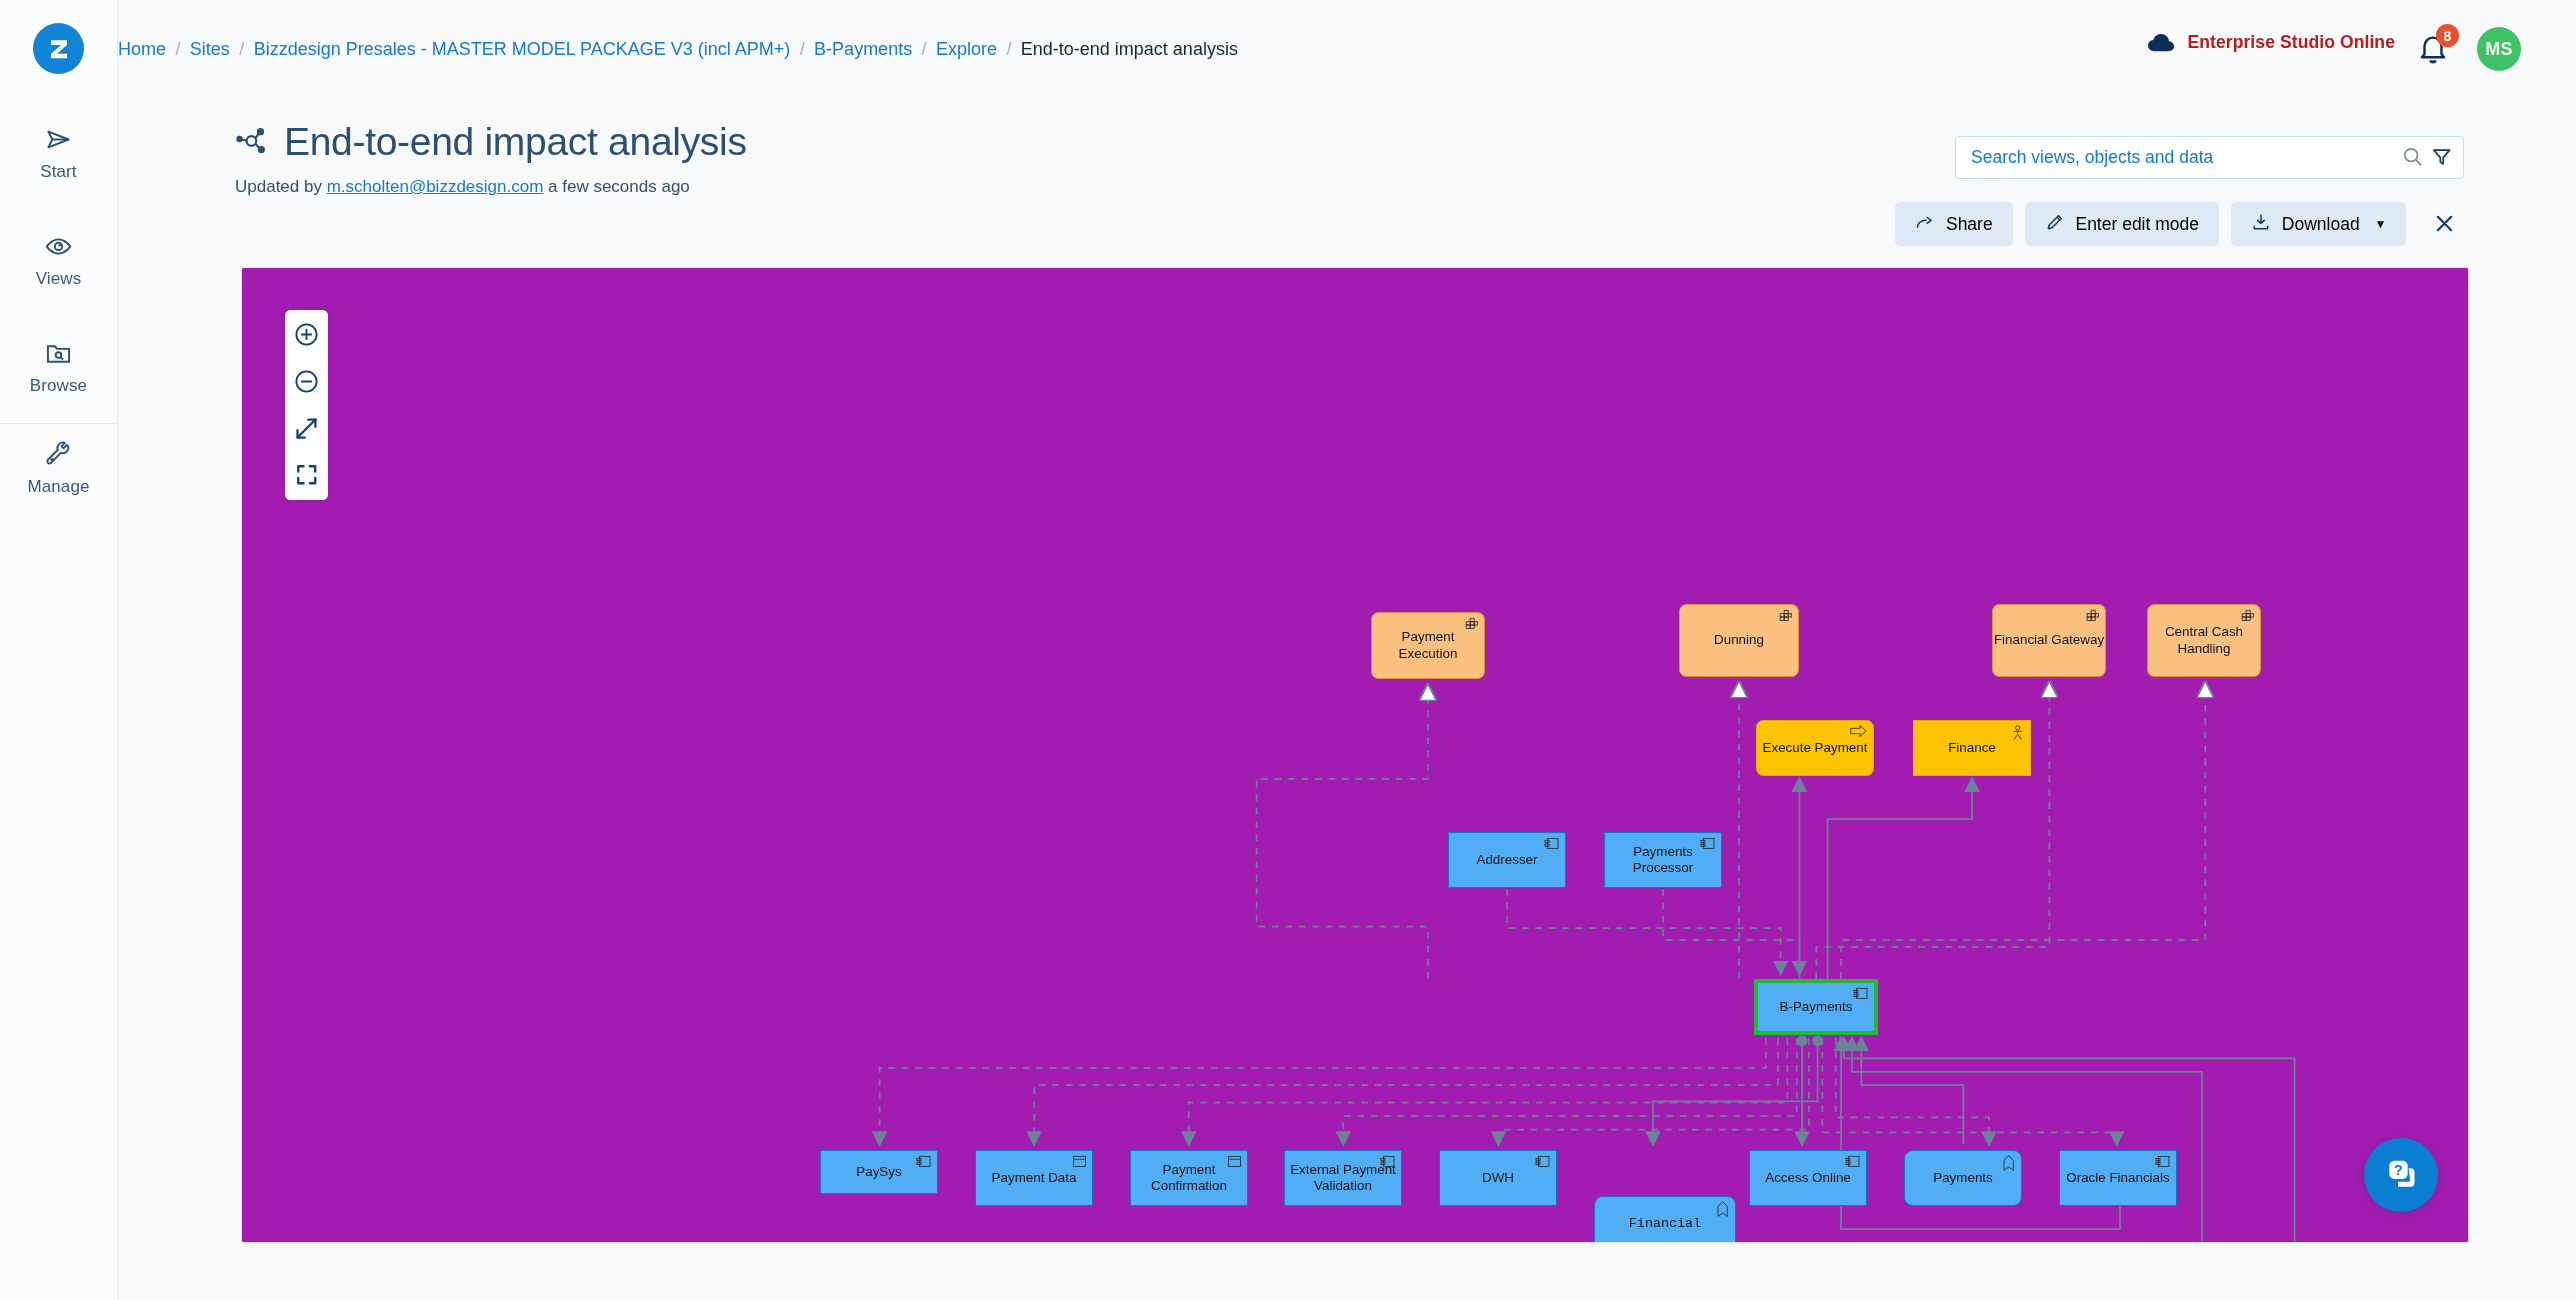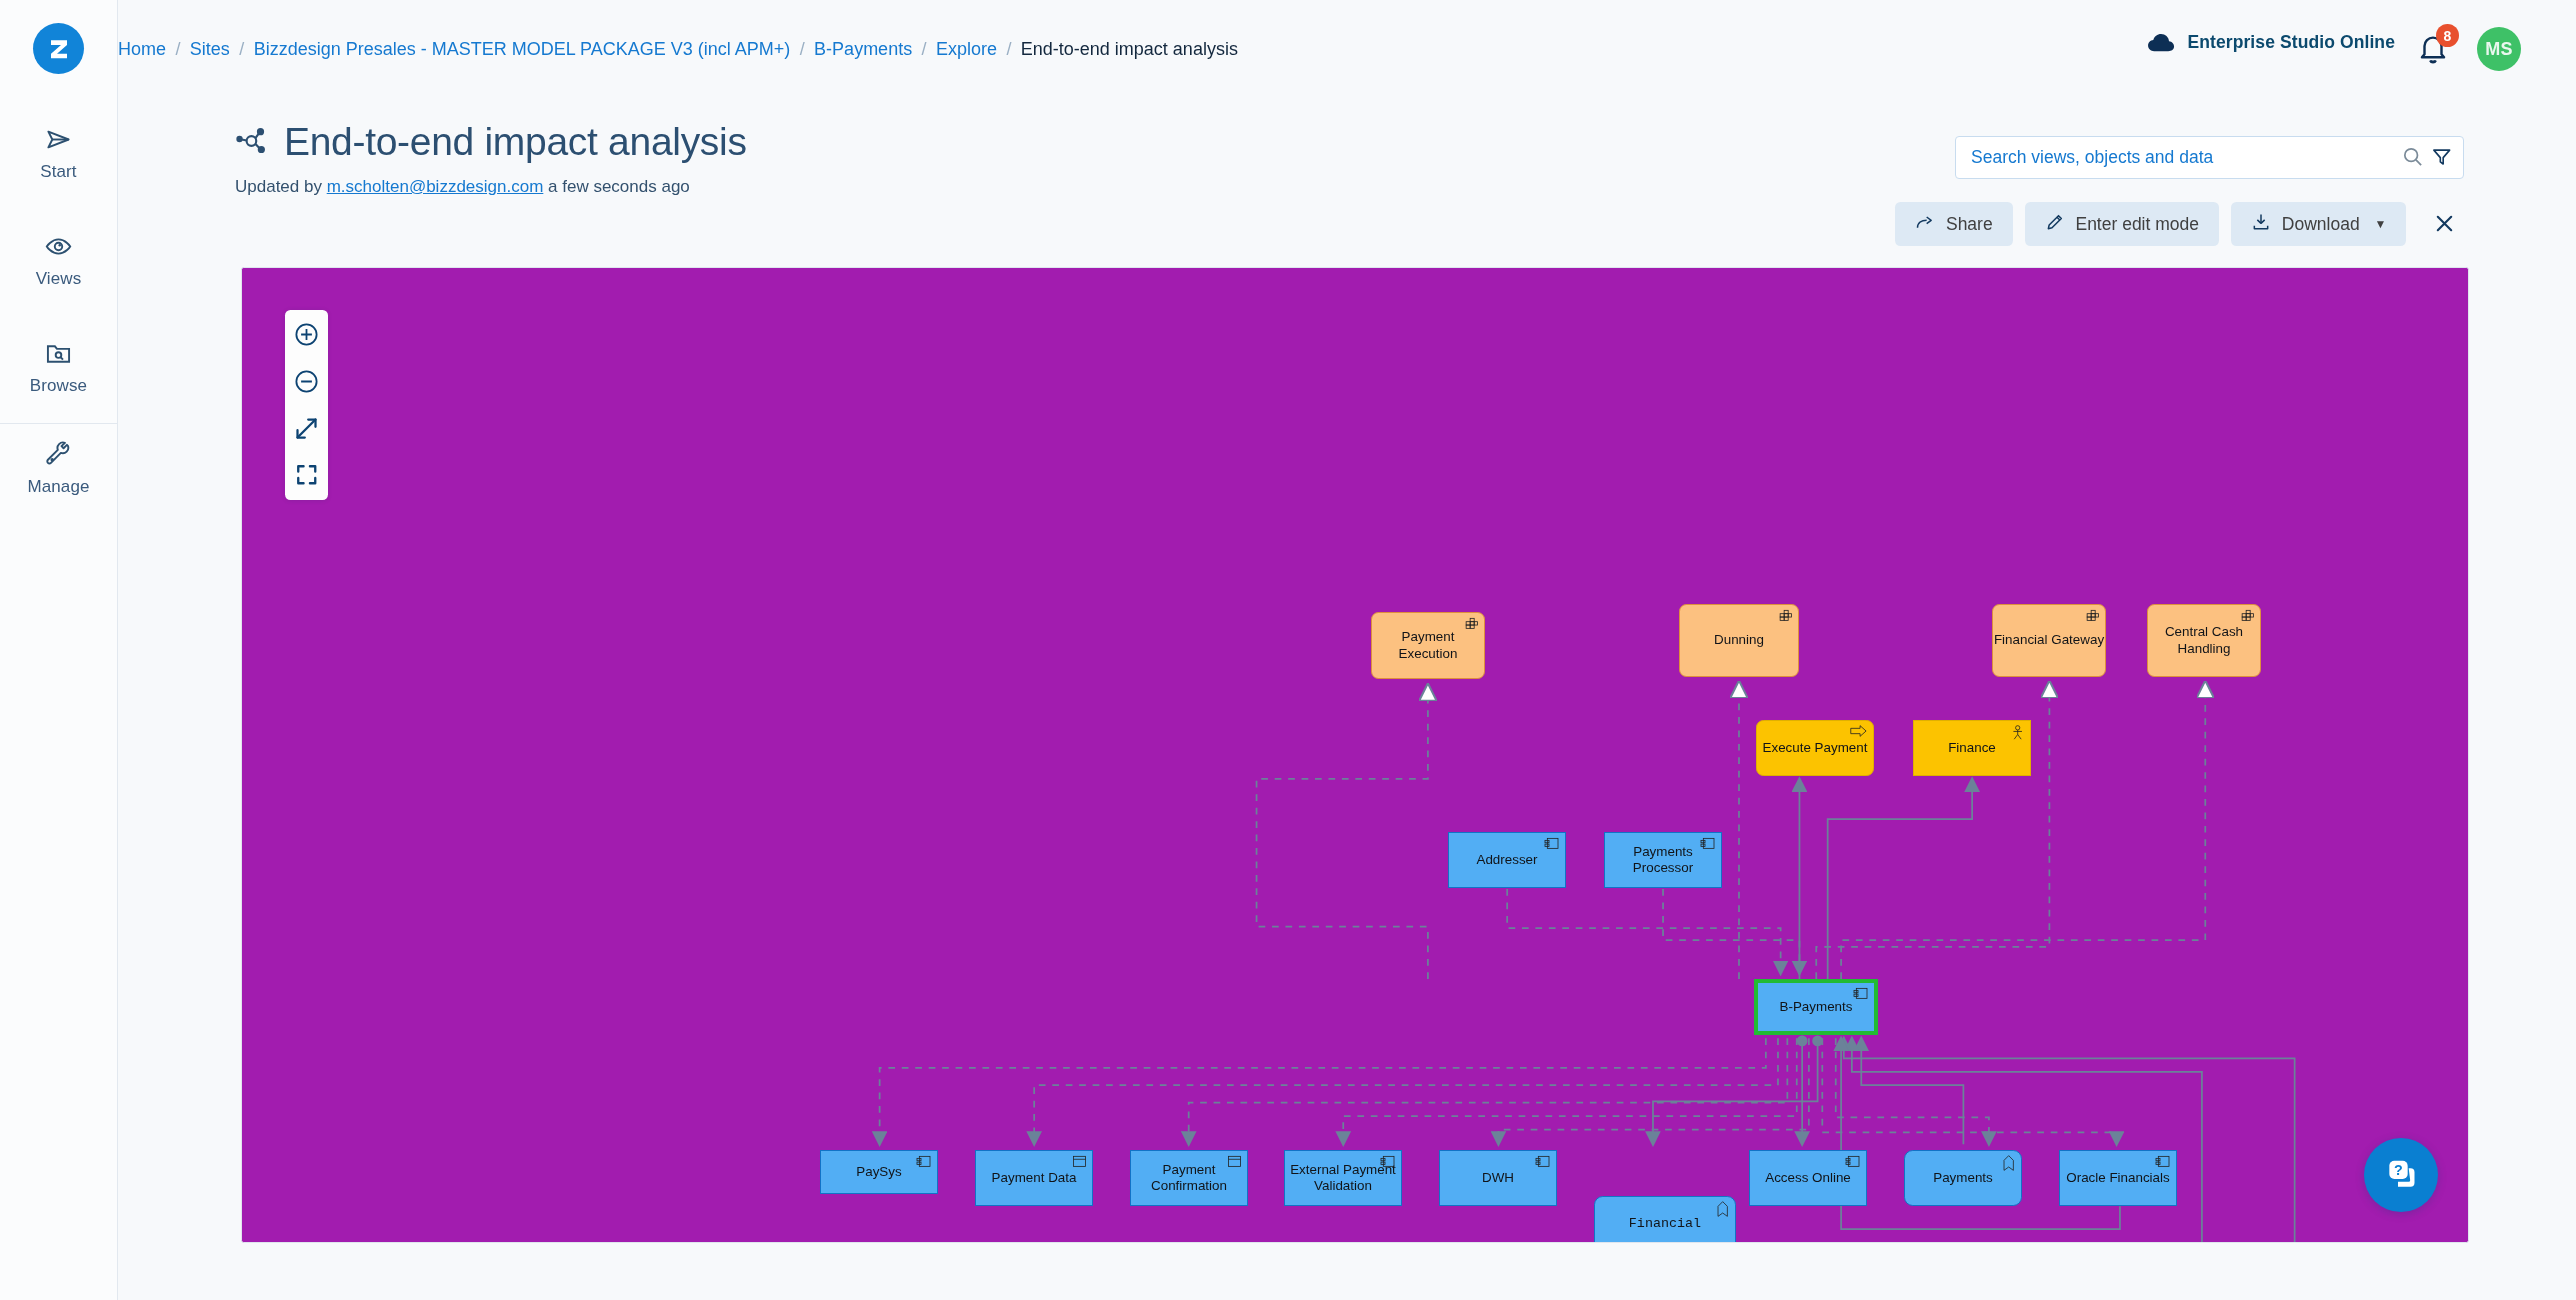--- a/index.html
+++ b/index.html
@@ -54,21 +54,21 @@
     white-space: nowrap;
   }
   .crumb { color: #1579d0; cursor: pointer; }
   .crumb.current { color: #13283e; cursor: default; }
   .crumb-sep { color: #9bb0c4; margin: 0 9.4px; }
 
   .brand {
     position: absolute; right: 181px; top: 31px;
     display: flex; align-items: center; gap: 10.8px;
   }
-  .brand-text { font-size: 17.5px; color: #0c4a6e; font-weight: bold; letter-spacing: 0.1px; }
+  .brand-text { font-size: 17.5px; color: #b91c1c; font-weight: bold; letter-spacing: 0.1px; }
 
   .bell-wrap { position: absolute; right: 125px; top: 31px; width: 35px; height: 36px; cursor:pointer;}
   .bell-badge {
     position: absolute; right: -8px; top: -6.7px;
     min-width: 23px; height: 23px; border-radius: 11.4px;
     background: #e8502e; color:#fff; font-size: 14px; font-weight: bold;
     display:flex; align-items:center; justify-content:center; padding: 0 4.7px;
   }
   .avatar {
     position: absolute; right: 55px; top: 27px;
@@ -109,21 +109,21 @@
   .searchbox input::placeholder { color: #1579d0; opacity: 1; }
   .search-ic { margin-left: 6.7px; cursor:pointer; }
 
   .toolbar {
     position: absolute; right: 112px; top: 202px;
     display: flex; align-items: center; gap: 12px;
   }
   .tbtn {
     height: 44px; border-radius: 5.4px; background: #dde9f4;
     display:flex; align-items:center; gap: 10.8px;
-    padding: 0 20px; font-size: 17.5px; color: #404040; cursor:pointer;
+    padding: 0 20px; font-size: 17.5px; color: #000000; cursor:pointer;
     border: none; font-family: "Liberation Sans", sans-serif;
   }
   .tbtn .caret { font-size: 12px; margin-left: 4px; }
   .close-x {
     width: 39px; height: 39px; margin-left: 6.7px;
     display:flex; align-items:center; justify-content:center; cursor:pointer;
   }
 
   
   .canvas {

